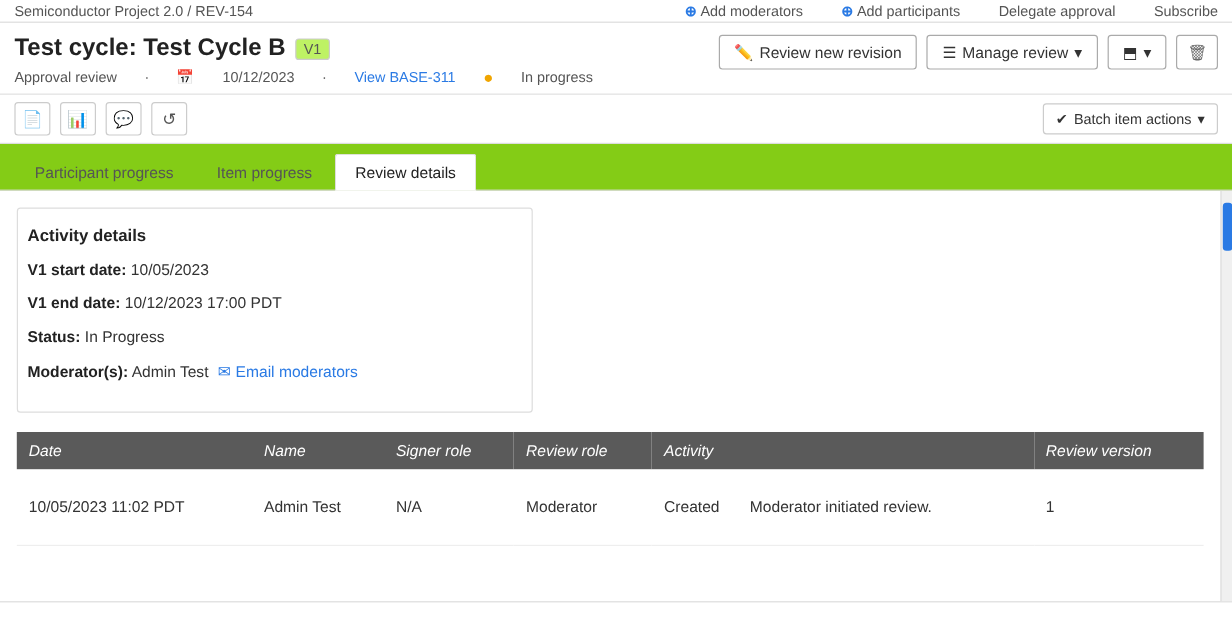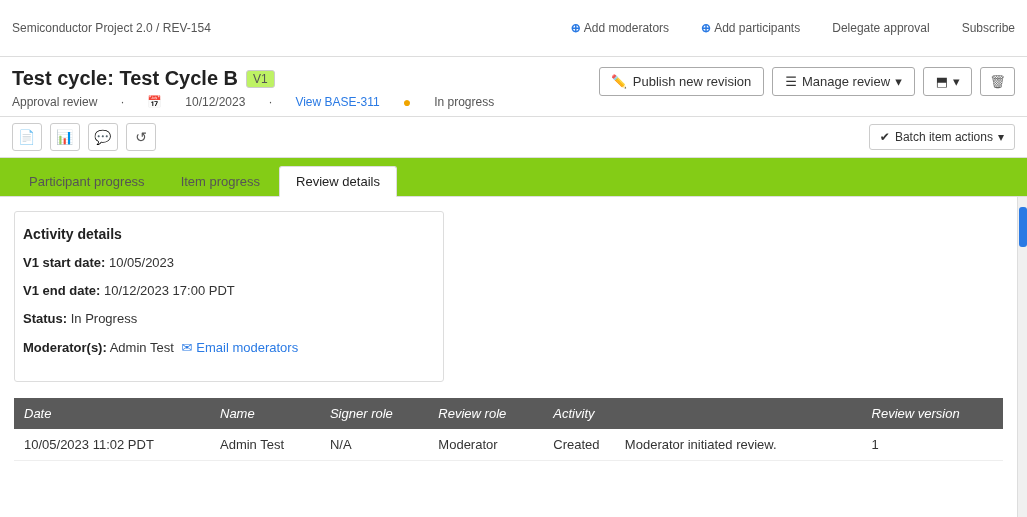--- a/index.html
+++ b/index.html
@@ -3,21 +3,21 @@
   <meta charset="utf-8">
   <style>
     * { box-sizing: border-box; margin: 0; padding: 0; }
     body { font-family: Arial, sans-serif; font-size: 13px; color: #333; background: #fff; width: 1027px; min-height: 517px; overflow: hidden; }
 
     
     .top-bar {
       display: flex;
       align-items: center;
       justify-content: space-between;
-      padding: 21px 12px;
+      padding: 2px 12px;
       border-bottom: 1px solid #ddd;
       background: #fff;
     }
     .breadcrumb { font-size: 12px; color: #555; }
     .breadcrumb span { color: #555; }
     .top-bar-actions { display: flex; align-items: center; gap: 32px; font-size: 12px; }
     .top-bar-actions a { color: #555; text-decoration: none; cursor: pointer; }
     .add-icon { color: #2a7ae4; font-weight: bold; margin-right: 3px; }
 
     
@@ -204,21 +204,21 @@
       padding: 8px 10px;
       text-align: left;
       font-weight: normal;
       white-space: nowrap;
       font-style: italic;
     }
     .data-table tbody tr {
       border-bottom: 1px solid #eee;
     }
     .data-table tbody td {
-      padding: 8px 10px;
+      padding: 24px 10px;
       vertical-align: middle;
     }
 
     
     .pagination-row {
       display: flex;
       align-items: center;
       justify-content: space-between;
       padding: 8px 12px;
       border-top: 1px solid #ddd;
@@ -281,21 +281,21 @@
       <span>10/12/2023</span>
       <span>·</span>
       <a>View BASE-311</a>
       <span class="in-progress-dot">●</span>
       <span>In progress</span>
     </div>
   </div>
   <div class="header-right">
     <button class="btn btn-primary">
       <span>✏️</span>
-      <span>Publish new revision</span>
+      <span>Review new revision</span>
     </button>
     <button class="btn btn-manage">
       <span>☰</span>
       <span>Manage review</span>
       <span>▾</span>
     </button>
     <button class="btn btn-export">
       <span>⬒</span>
       <span>▾</span>
     </button>

